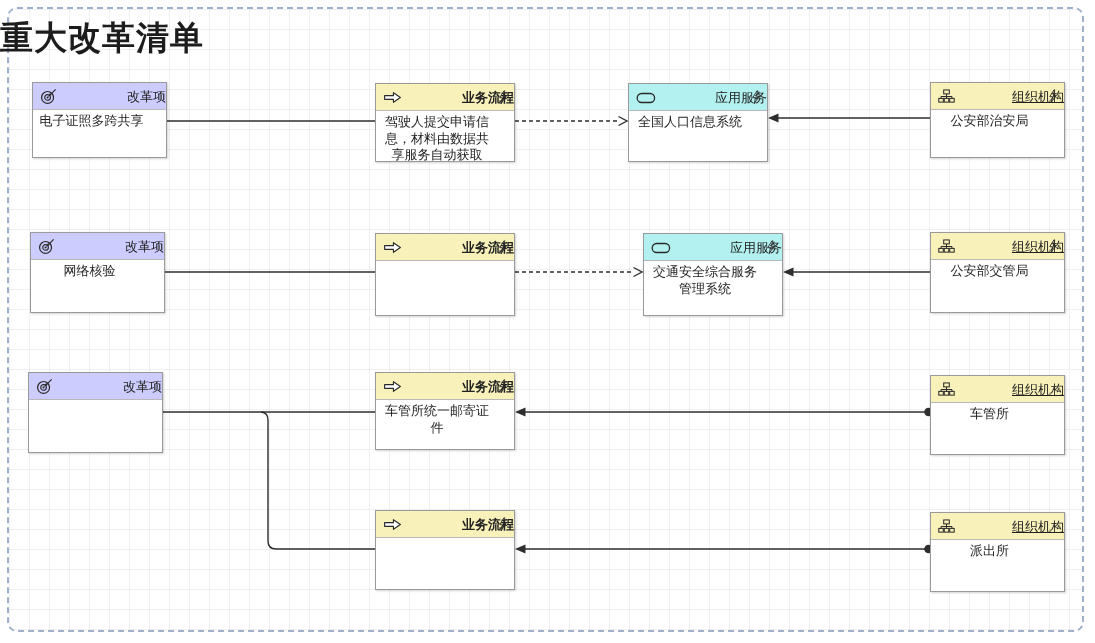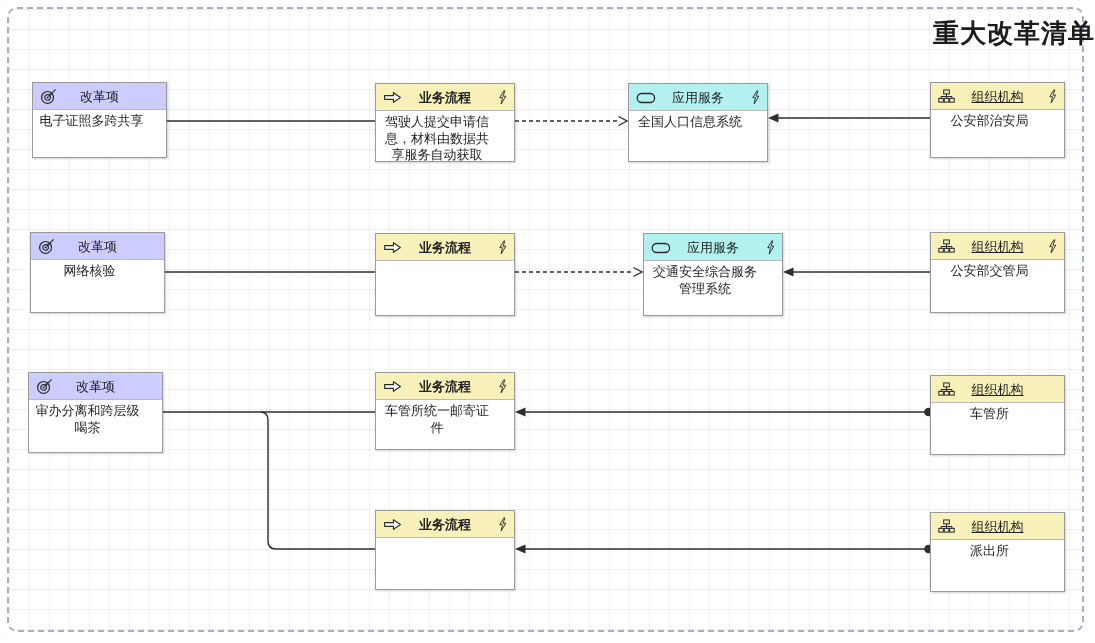--- a/index.html
+++ b/index.html
@@ -5,26 +5,26 @@
   html,body{margin:0;padding:0;background:#fff;}
   body{width:1095px;height:643px;position:relative;overflow:hidden;
        font-family:"Liberation Sans","DejaVu Sans",sans-serif;color:#222;}
   .frame{position:absolute;left:7px;top:7px;width:1077px;height:625px;
          border:2px dashed #9fb0cc;border-radius:10px;box-sizing:border-box;background:#fff;}
   .canvas{position:absolute;left:9px;top:9px;width:1073px;height:621px;border-radius:8px;
           background-image:
             linear-gradient(to right, rgba(190,190,190,0.22) 1px, transparent 1px),
             linear-gradient(to bottom, rgba(190,190,190,0.22) 1px, transparent 1px);
           background-size:20px 20px;}
-  .title{position:absolute;left:0;top:16px;width:1095px;text-align:right;
-         font-size:26px;font-weight:bold;color:#1c1c1c;letter-spacing:1px;}
+  .title{position:absolute;left:0;top:16px;width:1095px;text-align:left;
+         font-size:33px;font-weight:bold;color:#1c1c1c;letter-spacing:1px;}
   .node{position:absolute;background:#fff;border:1px solid #9a9a9a;box-sizing:border-box;
         box-shadow:1px 1px 2px rgba(0,0,0,0.18);}
   .hd{position:relative;height:27px;line-height:27px;border-bottom:1px solid #b9b9b9;
-      font-size:13px;text-align:center;box-sizing:border-box;}
+      font-size:13px;text-align:right;box-sizing:border-box;}
   .reform .hd{background:var(--c-reform,#ccccff);}
   .process .hd{background:var(--c-business,#f8f2ba);font-weight:bold;}
   .application .hd{background:var(--c-application,#b3f1f1);}
   .organization .hd{background:var(--c-business,#f8f2ba);text-decoration:underline;}
   .ic{position:absolute;left:7px;top:0;height:27px;display:flex;align-items:center;}
   .bolt{position:absolute;right:6px;top:0;height:27px;display:flex;align-items:center;}
   .bd{padding:3px 20px 0 4px;font-size:13px;line-height:1.28;text-align:center;color:#1e1e1e;}
   svg{display:block;}
   .wires{position:absolute;left:0;top:0;pointer-events:none;}
 </style>
@@ -209,21 +209,20 @@
         <svg width="17" height="17" viewBox="0 0 18 18">
           <circle cx="8" cy="10" r="6.3" fill="none" stroke="#2a2a2a" stroke-width="1.3"></circle>
           <circle cx="8" cy="10" r="3" fill="none" stroke="#2a2a2a" stroke-width="1.2"></circle>
           <circle cx="8" cy="10" r="1.1" fill="#2a2a2a"></circle>
           <path d="M16.6,1.4 L10,8" stroke="#2a2a2a" stroke-width="1.2"></path>
           <polygon points="8.6,9.4 12.4,7.2 10.6,5.4" fill="#2a2a2a"></polygon>
         </svg>
       </span>
     <span>改革项</span>
   </div>
-  <div class="bd">审办分离和跨层级喝茶</div>
 </div>
 
 <div class="node process" style="left:375px;top:372px;width:140px;height:78px">
   <div class="hd">
     <span class="ic">
         <svg width="19" height="13" viewBox="0 0 20 14">
           <path d="M1.5,5 H11 V1.8 L18.5,7 L11,12.2 V9 H1.5 Z" fill="#fff" stroke="#2a2a2a" stroke-width="1.2" stroke-linejoin="round"></path>
         </svg>
       </span>
     <span>业务流程</span>

